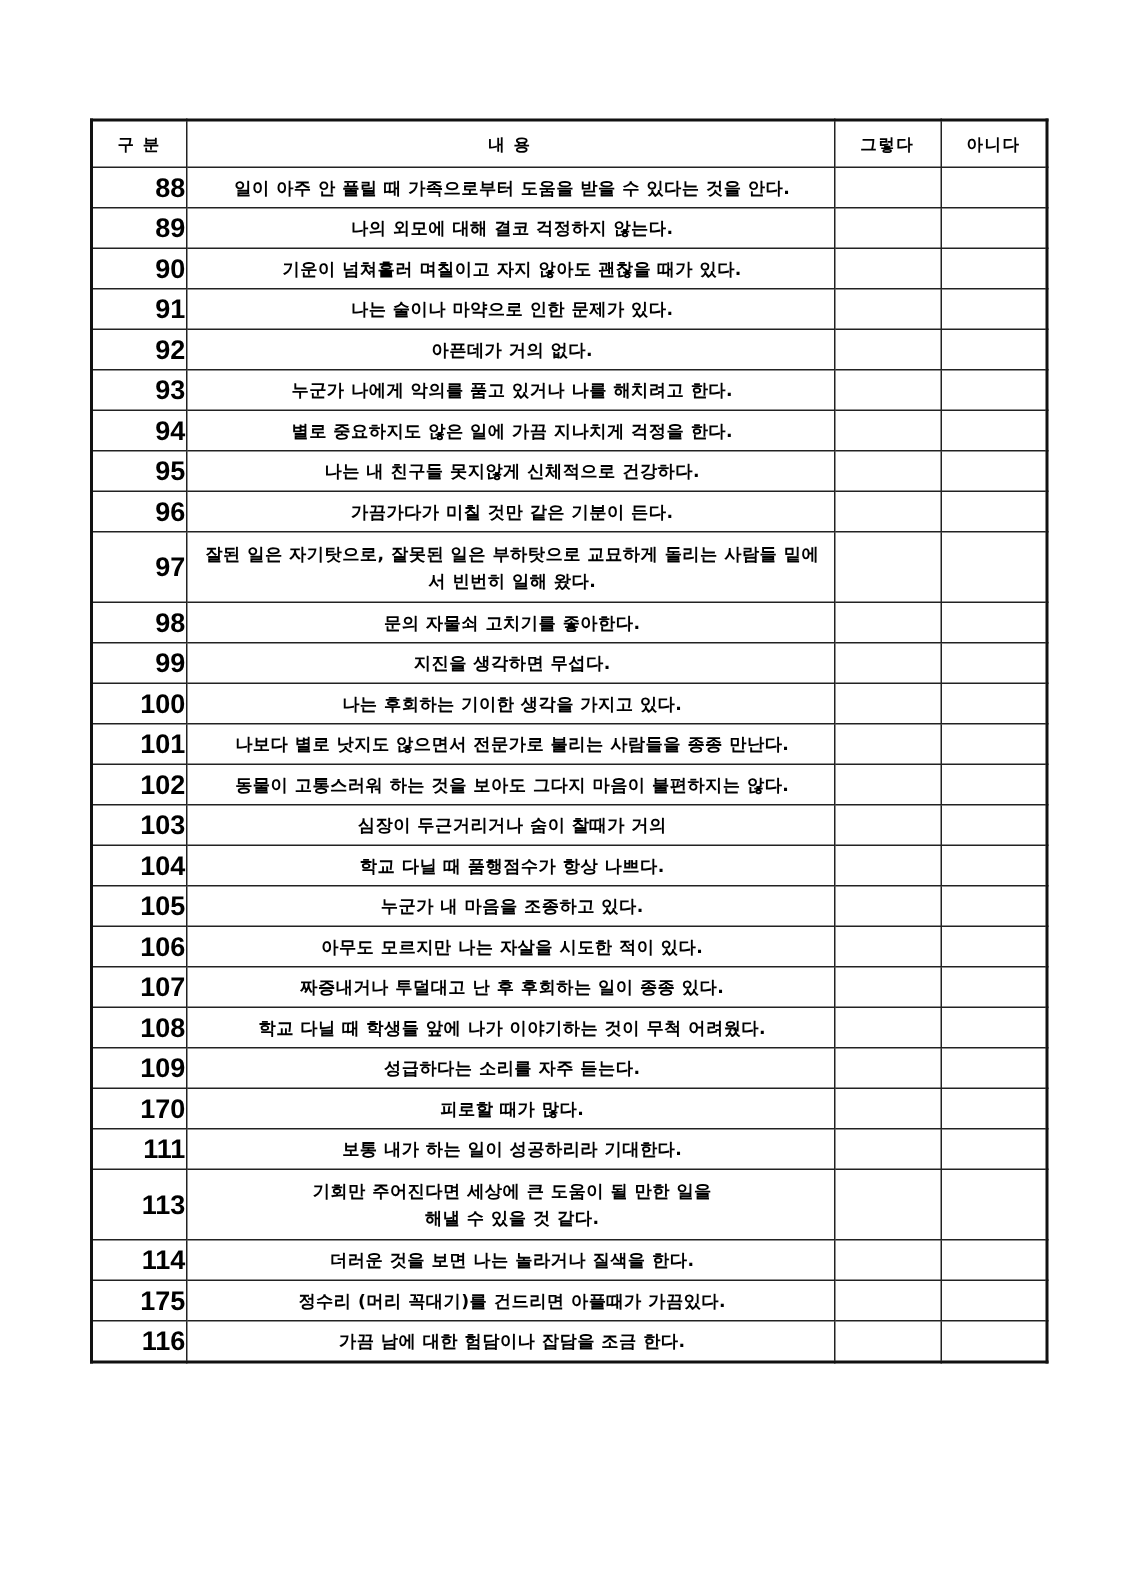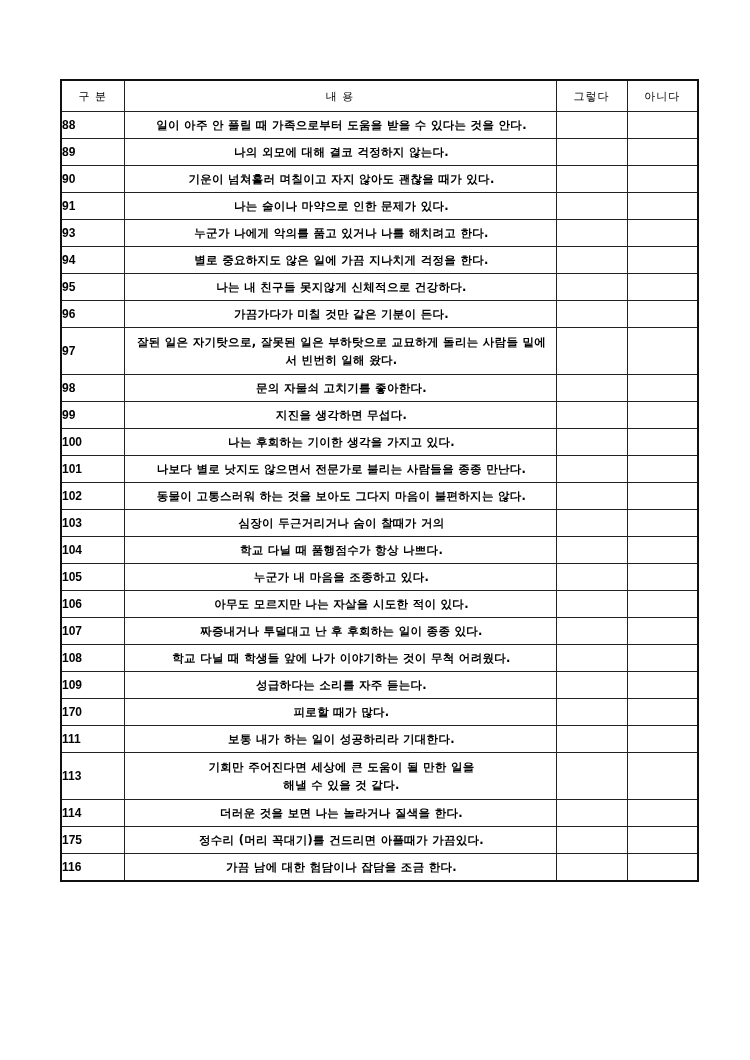--- a/index.html
+++ b/index.html
@@ -29,33 +29,33 @@
     .survey-table col.c-yes { width: 71px; }
     .survey-table col.c-no { width: 71px; }
     .survey-table th, .survey-table td {
       border: 1px solid #222;
       padding: 0;
       vertical-align: middle;
     }
     .survey-table th {
       height: 30px;
       font-size: 11px;
-      font-weight: normal;
+      font-weight: bold;
       text-align: center;
       letter-spacing: 1px;
     }
     .survey-table td {
       height: 26px;
       font-size: 11.5px;
       font-weight: bold;
     }
     .survey-table td.num {
-      text-align: left;
+      text-align: right;
       font-family: "Liberation Sans", sans-serif;
-      font-size: 12px;
+      font-size: 18px;
       font-weight: bold;
     }
     .survey-table td.text {
       text-align: center;
       padding-left: 7px;
       padding-right: 4px;
       line-height: 18px;
       letter-spacing: 0.3px;
       white-space: nowrap;
       overflow: hidden;
@@ -103,20 +103,26 @@
         <td class="check"></td>
         <td class="check"></td>
       </tr>
       <tr>
         <td class="num">91</td>
         <td class="text">나는 술이나 마약으로 인한 문제가 있다.</td>
         <td class="check"></td>
         <td class="check"></td>
       </tr>
       <tr>
+        <td class="num">92</td>
+        <td class="text">아픈데가 거의 없다.</td>
+        <td class="check"></td>
+        <td class="check"></td>
+      </tr>
+      <tr>
         <td class="num">93</td>
         <td class="text">누군가 나에게 악의를 품고 있거나 나를 해치려고 한다.</td>
         <td class="check"></td>
         <td class="check"></td>
       </tr>
       <tr>
         <td class="num">94</td>
         <td class="text">별로 중요하지도 않은 일에 가끔 지나치게 걱정을 한다.</td>
         <td class="check"></td>
         <td class="check"></td>

